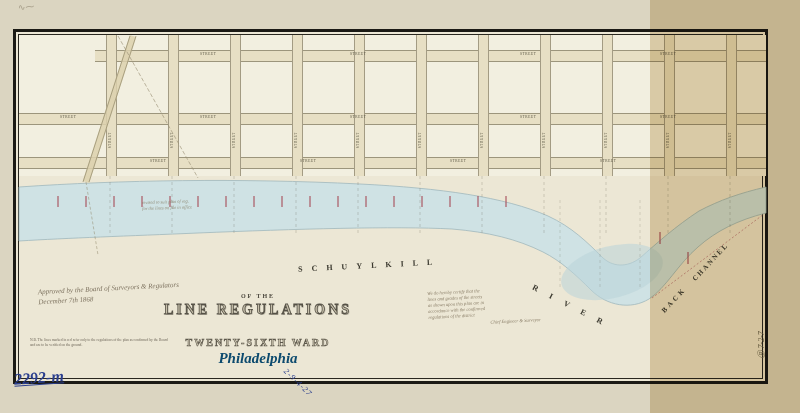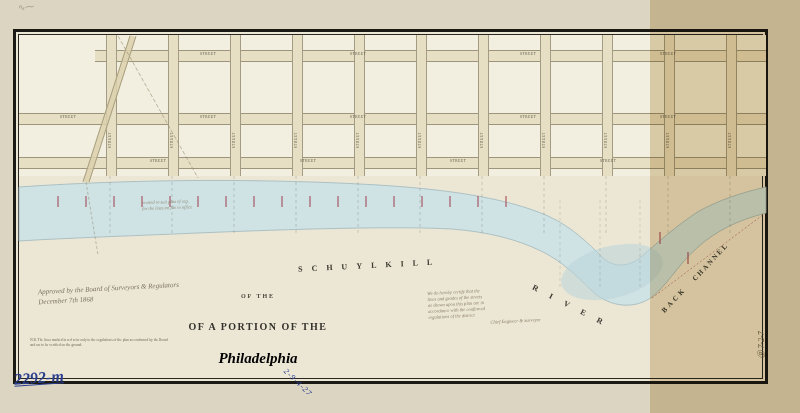--- a/index.html
+++ b/index.html
@@ -19,21 +19,21 @@
   
   .t-center{text-align:center;white-space:nowrap;z-index:5;}
   #t-plan{left:178px;top:264px;width:160px;font-size:25px;font-weight:bold;letter-spacing:9px;color:#33302a;
           text-shadow:1.5px 1.5px 0 rgba(90,84,68,.45);}
   #t-ofthe{left:178px;top:293px;width:160px;font-size:6px;letter-spacing:2px;font-weight:bold;color:#4a463c;}
   #t-linereg{left:150px;top:302px;width:216px;font-size:14px;font-weight:bold;letter-spacing:3px;
              color:#c7c0ab;-webkit-text-stroke:.8px #555146;text-shadow:1px 1px 0 rgba(90,84,68,.3);}
   #t-portion{left:160px;top:321px;width:196px;font-size:10px;font-weight:bold;letter-spacing:1.5px;color:#33312b;}
   #t-ward{left:160px;top:337px;width:196px;font-size:10px;font-weight:bold;letter-spacing:2px;
           color:#cec7b1;-webkit-text-stroke:.6px #5c574b;}
-  #t-city{left:170px;top:350px;width:176px;font-size:15px;font-weight:bold;font-style:italic;color:#000000;}
+  #t-city{left:170px;top:350px;width:176px;font-size:15px;font-weight:bold;font-style:italic;color:#0c4a6e;}
   
   .riv{z-index:5;color:#3c3a30;font-weight:bold;white-space:nowrap;}
   #l-schuylkill{left:298px;top:261px;font-size:8px;letter-spacing:9px;transform:rotate(-3deg);}
   #l-river{left:528px;top:303px;font-size:8px;letter-spacing:13px;transform:rotate(27deg);}
   #l-back{left:658px;top:296px;font-size:7px;letter-spacing:3px;transform:rotate(-47deg);}
   #l-channel{left:686px;top:258px;font-size:7px;letter-spacing:2px;transform:rotate(-47deg);}
   
   .hand{font-style:italic;color:#7e7360;z-index:5;}
   #approval{left:38px;top:283px;width:160px;font-size:7px;line-height:10px;transform:rotate(-3deg);}
   #certnote{left:428px;top:288px;width:112px;font-size:4.6px;line-height:6px;transform:rotate(-3deg);color:#8a7e68;}
@@ -133,21 +133,22 @@
       <line x1="422" y1="196" x2="422" y2="207" stroke="#a8505c" stroke-width="1.4" opacity="0.8"></line>
       <line x1="450" y1="196" x2="450" y2="207" stroke="#a8505c" stroke-width="1.4" opacity="0.8"></line>
       <line x1="478" y1="196" x2="478" y2="207" stroke="#a8505c" stroke-width="1.4" opacity="0.8"></line>
       <line x1="506" y1="196" x2="506" y2="207" stroke="#a8505c" stroke-width="1.4" opacity="0.8"></line>
       <line x1="660" y1="232" x2="660" y2="244" stroke="#a8505c" stroke-width="1.4" opacity="0.8"></line>
       <line x1="688" y1="252" x2="688" y2="264" stroke="#a8505c" stroke-width="1.4" opacity="0.8"></line>
       <line x1="652" y1="298" x2="764" y2="214" stroke="#b05a64" stroke-width="0.8" stroke-dasharray="2,2" opacity="0.7"></line>
     </svg>
 
   <div id="t-ofthe" class="abs t-center">OF THE</div>
-  <div id="t-portion" class="abs t-center">OF A PORTION OF THE</div>
+  <div id="t-linereg" class="abs t-center">LINE REGULATIONS</div>
+  <div id="t-ward" class="abs t-center">TWENTY-SIXTH WARD</div>
   <div id="t-city" class="abs t-center">Philadelphia</div>
 
   <div id="l-schuylkill" class="abs riv">SCHUYLKILL</div>
   <div id="l-river" class="abs riv">RIVER</div>
   <div id="l-back" class="abs riv">BACK</div>
   <div id="l-channel" class="abs riv">CHANNEL</div>
 
   <div id="approval" class="abs hand">
     <div>Approved by the Board of Surveyors &amp; Regulators</div>
     <div>December 7th 1868</div>

